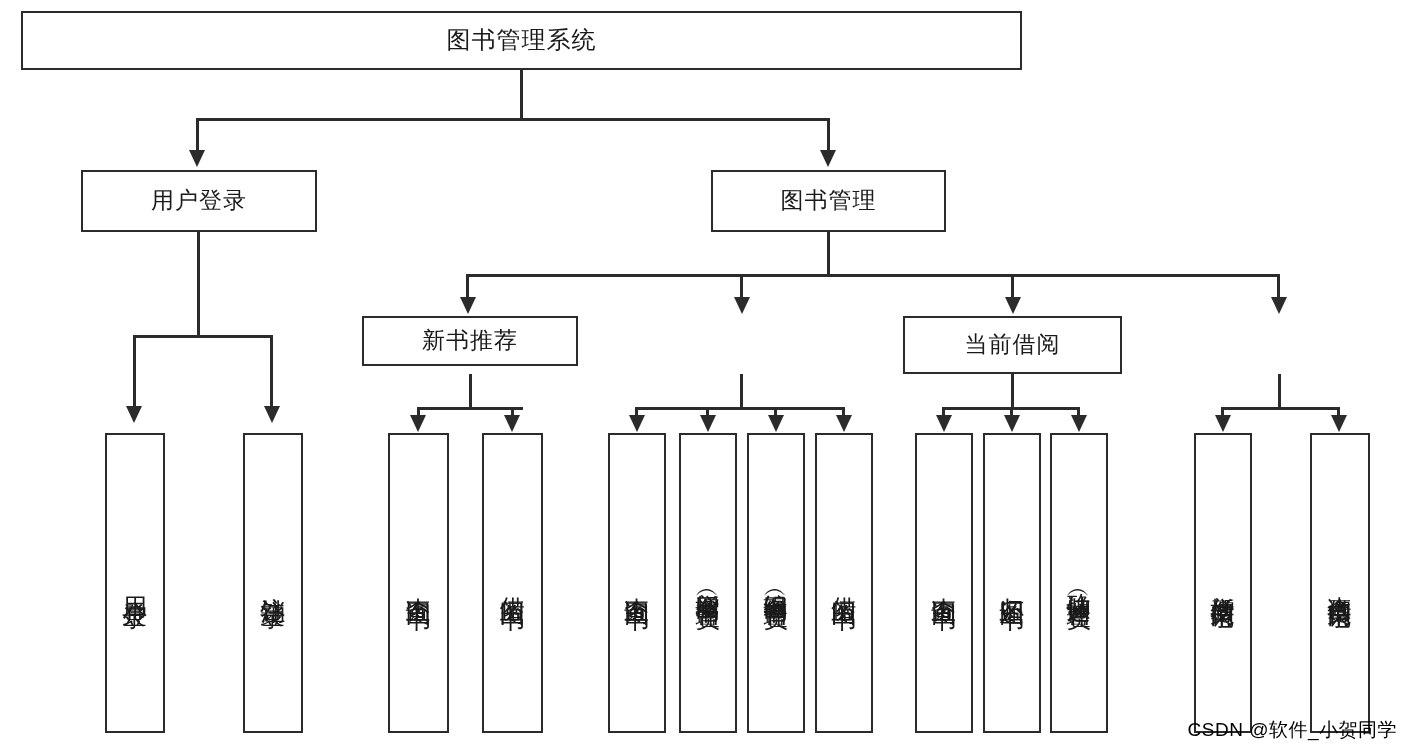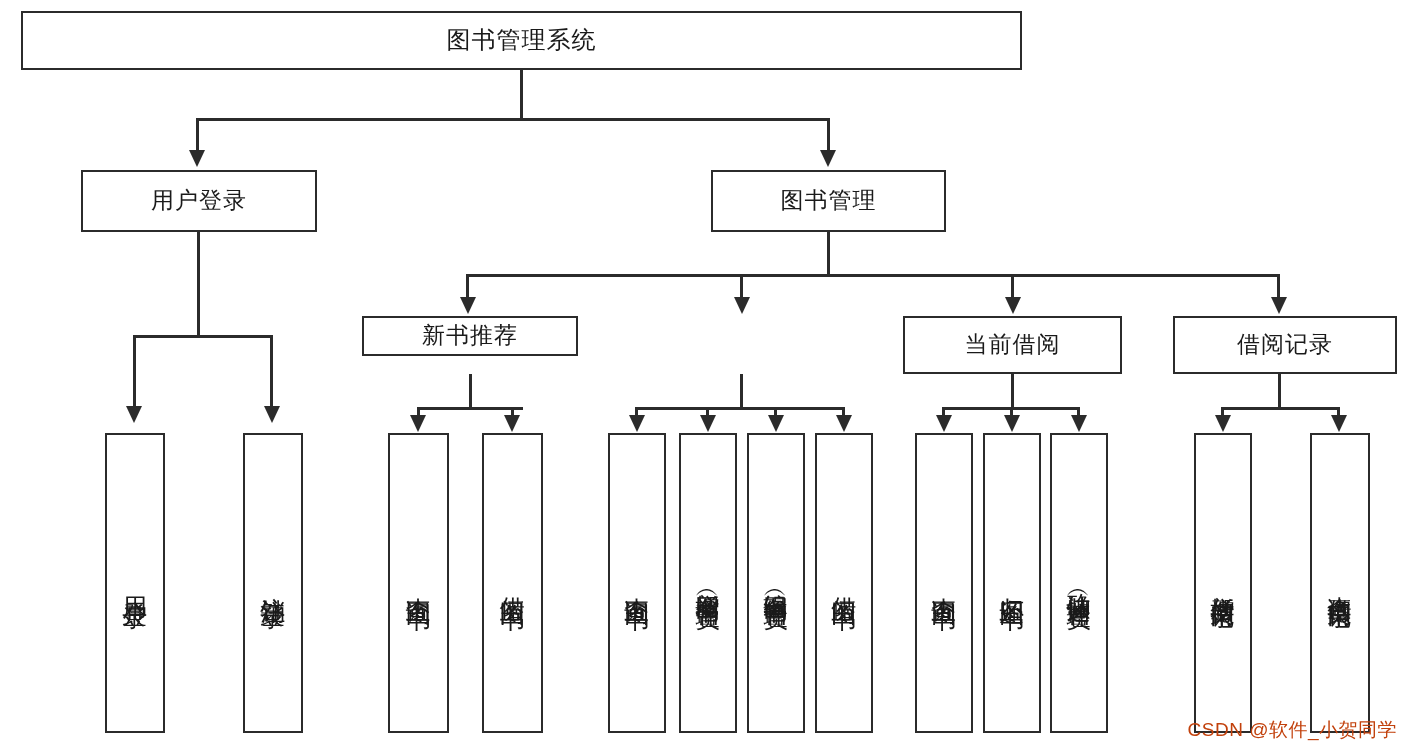--- a/index.html
+++ b/index.html
@@ -64,21 +64,21 @@
     border-left:8px solid transparent;
     border-right:8px solid transparent;
     border-top:17px solid #2b2b2b;
   }
   
   #watermark{
     position:absolute;
     right:8px;
     bottom:4px;
     font-size:19px;
-    color:#c2410c;
+    color:#000000;
     white-space:nowrap;
     letter-spacing:0.5px;
     pointer-events:none;
   }
 </style>
 </head>
 <body>
 
 <div id="canvas">
 
@@ -119,28 +119,25 @@
 
   <div class="ln vln" style="left:740px;top:274px;width:3px;height:25px;"></div>
   <div class="arrow" style="left:734px;top:297px;"></div>
 
   <div class="ln vln" style="left:1011px;top:274px;width:3px;height:25px;"></div>
   <div class="arrow" style="left:1005px;top:297px;"></div>
 
   <div class="ln vln" style="left:1277px;top:274px;width:3px;height:25px;"></div>
   <div class="arrow" style="left:1271px;top:297px;"></div>
 
-  <div class="node h" style="left:362px;top:316px;width:216px;height:40px;">
+  <div class="node h" style="left:362px;top:316px;width:216px;height:50px;">
     <span class="lbl">新书推荐</span>
   </div>
   <div class="node h" style="left:903px;top:316px;width:219px;height:58px;">
     <span class="lbl">当前借阅</span>
-  </div>
-  <div class="node h" style="left:1173px;top:316px;width:224px;height:58px;">
-    <span class="lbl">借阅记录</span>
   </div>
 
   <div class="ln vln" style="left:469px;top:374px;width:3px;height:35px;"></div>
   <div class="ln hln" style="left:417px;top:407px;width:106px;height:3px;"></div>
   <div class="ln vln" style="left:417px;top:407px;width:3px;height:10px;"></div>
   <div class="arrow" style="left:410px;top:415px;"></div>
   <div class="ln vln" style="left:511px;top:407px;width:3px;height:10px;"></div>
   <div class="arrow" style="left:504px;top:415px;"></div>
 
   <div class="ln vln" style="left:740px;top:374px;width:3px;height:35px;"></div>

